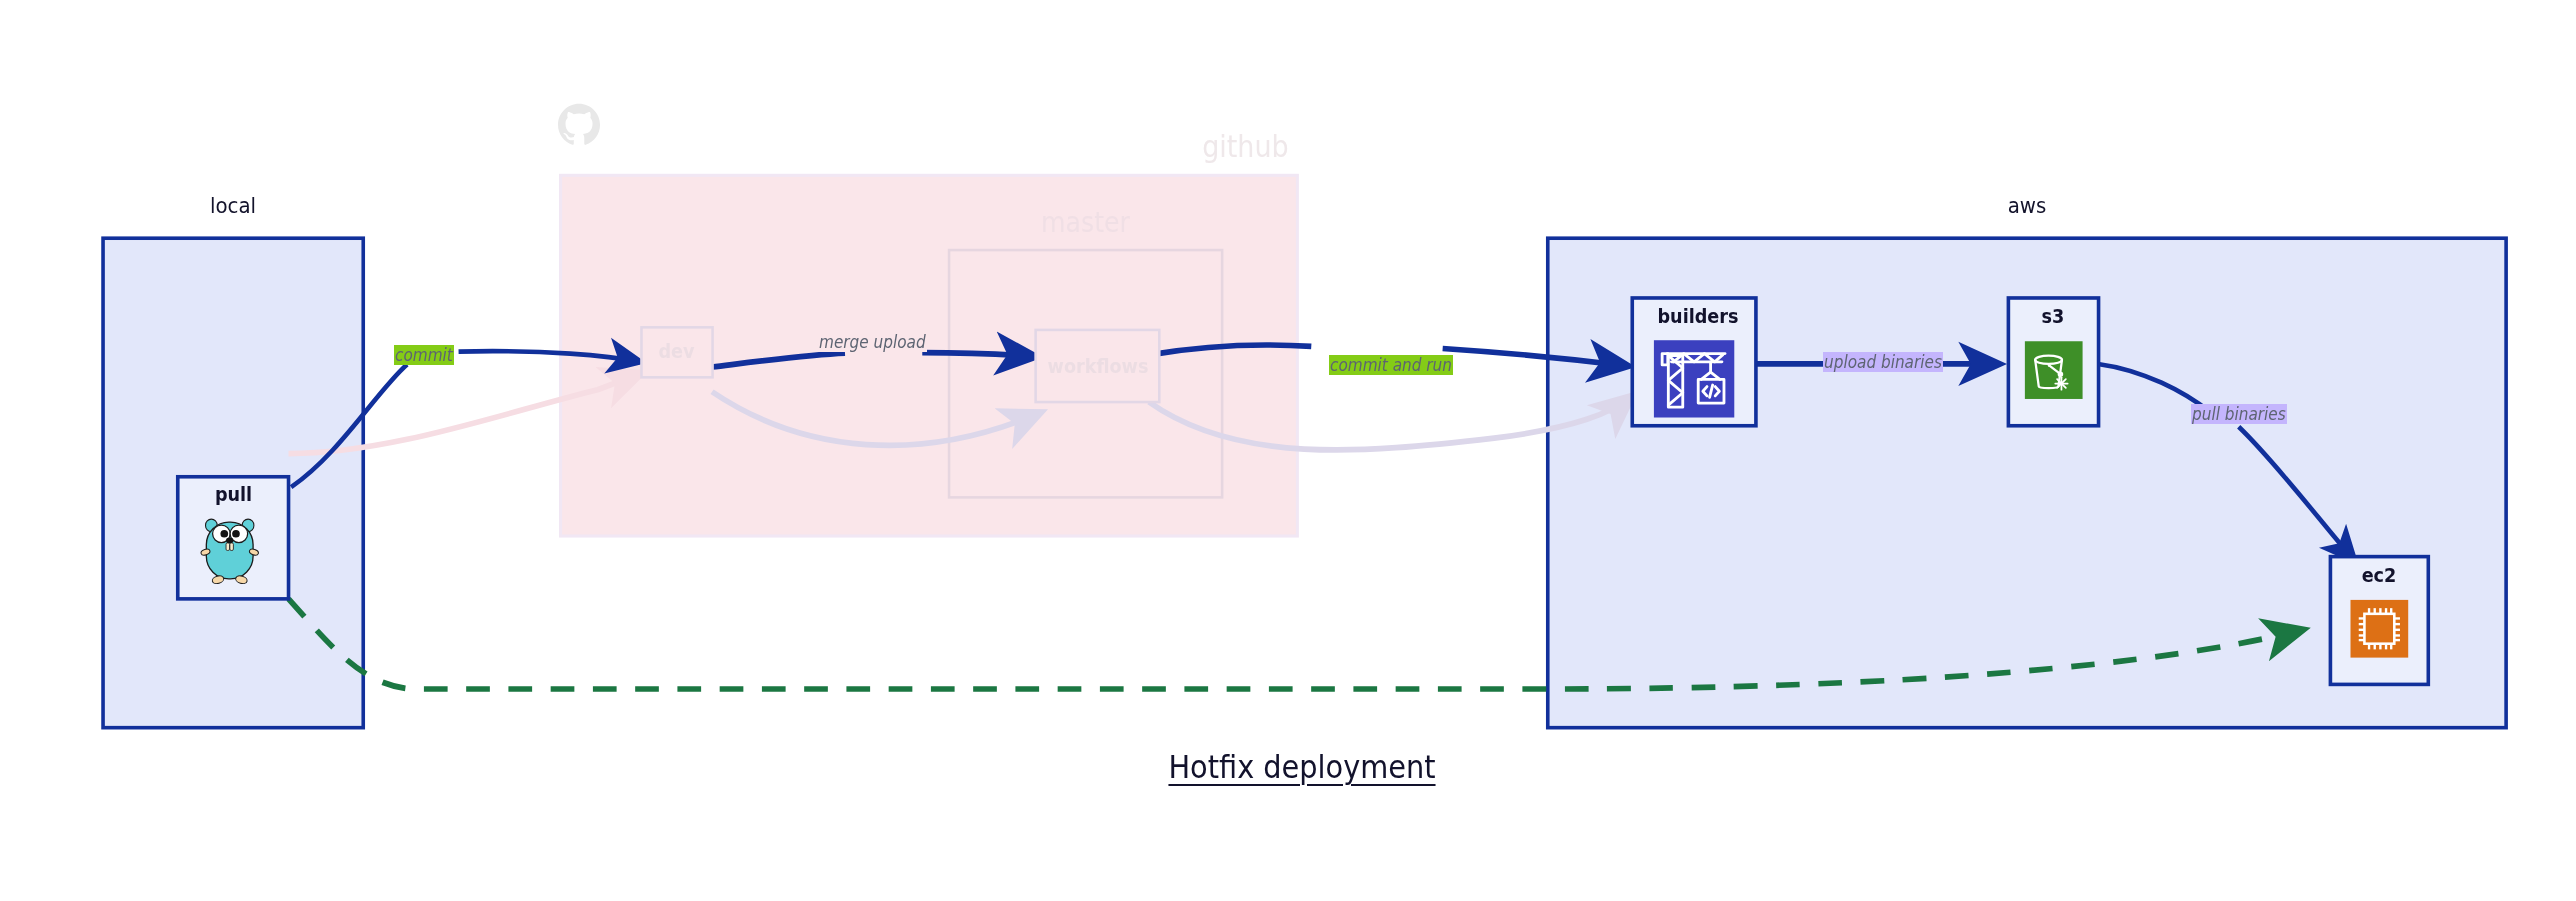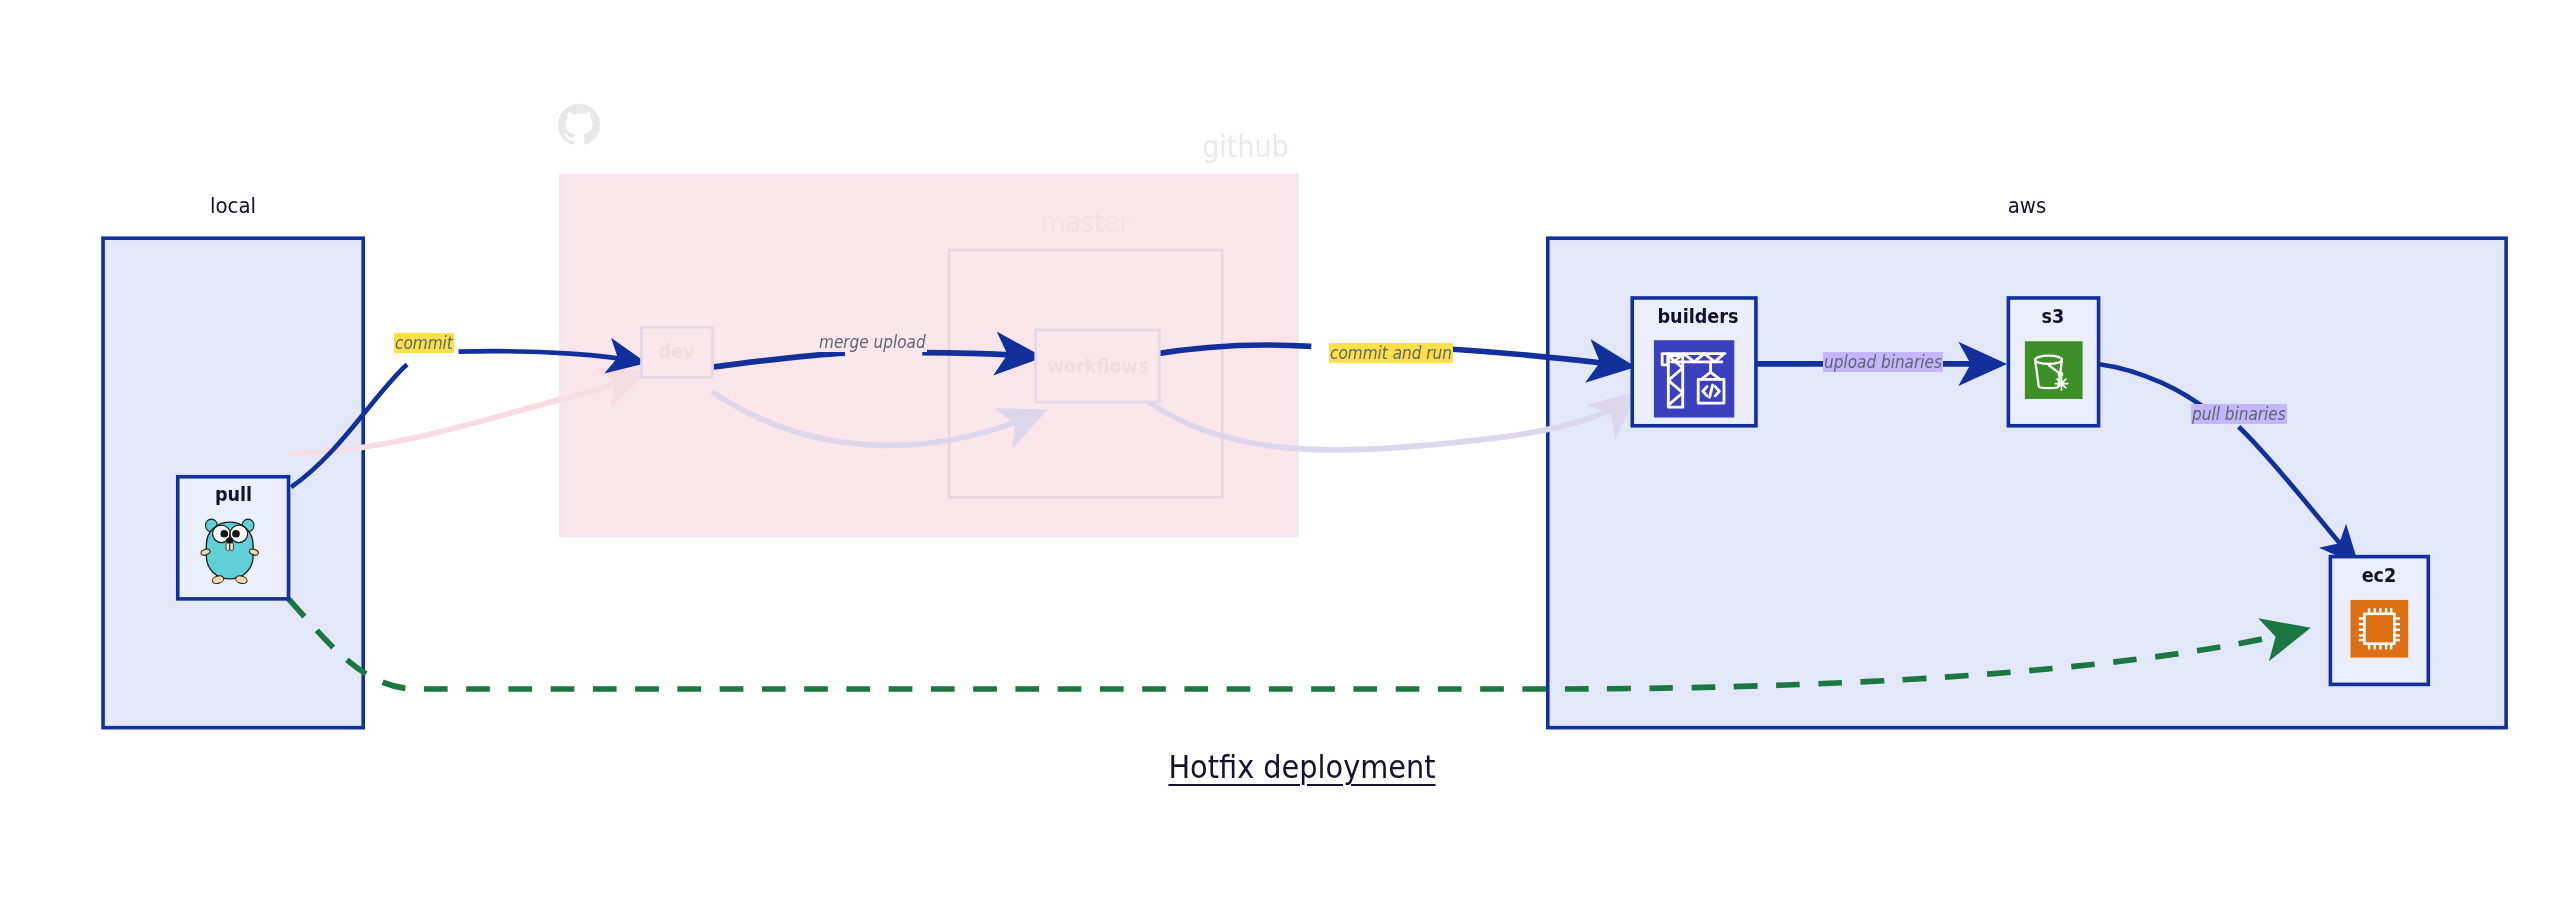--- a/index.html
+++ b/index.html
@@ -44,21 +44,21 @@
     font-weight:400;
     font-size:17px;
     color:#5d6472;
     white-space:nowrap;
     background:#ffffff;
     padding:0 1px;
     pointer-events:none;
   }
   .edge-label.on-pink{ background:#fae6ea; }
   .edge-label.on-blue{ background:#c4b5fd; }
-  .edge-label.on-white{ background:#fde047; }
+  .edge-label.on-white{ background:#84cc16;margin-top:12px; }
 
   
   #diagram-title{
     position:absolute;
     left:0; top:748px; width:2604px;
     text-align:center;
     font-family:"DejaVu Sans Condensed","DejaVu Sans","Liberation Sans",sans-serif;
     font-size:32px;
     font-weight:400;
     color:#12122c;

